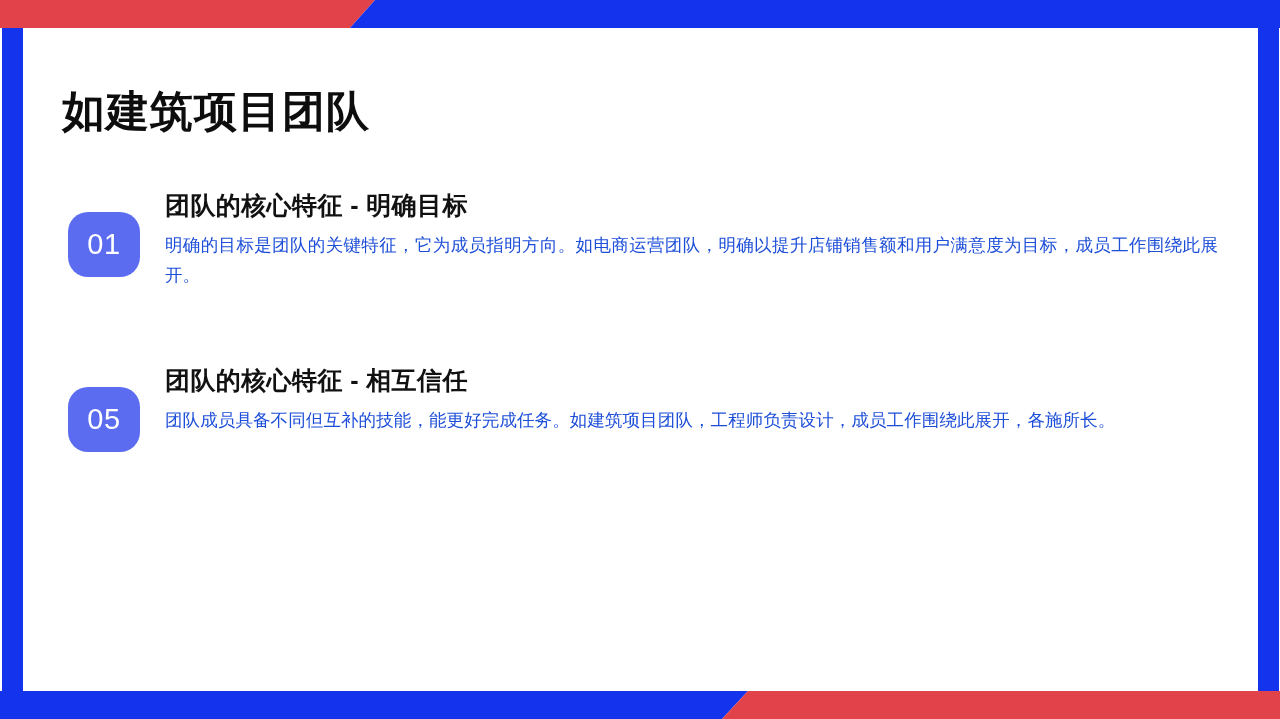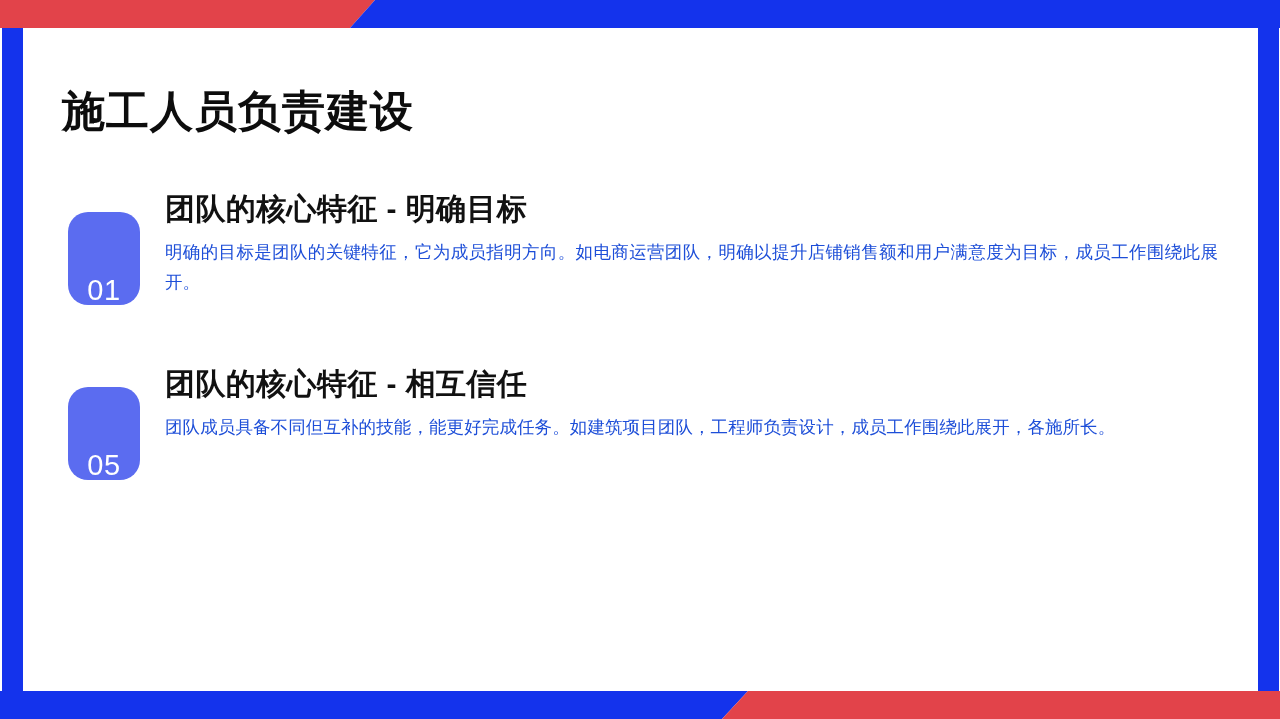--- a/index.html
+++ b/index.html
@@ -60,41 +60,41 @@
   }
   .item:last-child {
     margin-bottom: 0;
   }
 
   .badge {
     position: absolute;
     left: 0;
     top: 22px;
     width: 72px;
-    height: 93px;
+    height: 65px;
     border-radius: 20px;
     background: #5b6cf0;
     display: flex;
-    align-items: flex-end;
+    align-items: center;
     justify-content: center;
   }
   .badge-num {
     color: #ffffff;
     font-size: 29px;
     font-weight: 400;
     letter-spacing: 0.5px;
     line-height: 1;
   }
 
   .item-body {
     margin-left: 97px;
     padding-top: 0;
   }
   .item-heading {
-    font-size: 30px;
+    font-size: 25px;
     font-weight: 700;
     color: #111111;
     line-height: 1.25;
     letter-spacing: 0.4px;
     margin: 0 0 9px 0;
     white-space: nowrap;
   }
   .item-text {
     font-size: 17.5px;
     font-weight: 400;
@@ -118,21 +118,21 @@
     <polygon points="375,0 1280,0 1280,28 350,28" fill="#1433ec"></polygon>
 
     <polygon points="0,691 748,691 722,719 0,719" fill="#1433ec"></polygon>
     <polygon points="748,691 1280,691 1280,719 722,719" fill="#e2434a"></polygon>
 
     <rect x="2" y="28" width="21" height="663" fill="#1433ec"></rect>
 
     <rect x="1258" y="28" width="21" height="663" fill="#1433ec"></rect>
   </svg>
 
-  <h1 class="title">施工人员负责建设</h1>
+  <h1 class="title">如建筑项目团队</h1>
 
   <div class="items">
 
     <div class="item">
       <div class="badge">
         <span class="badge-num">01</span>
       </div>
       <div class="item-body">
         <div class="item-heading">团队的核心特征 - 明确目标</div>
         <p class="item-text">明确的目标是团队的关键特征，它为成员指明方向。如电商运营团队，明确以提升店铺销售额和用户满意度为目标，成员工作围绕此展开。</p>

